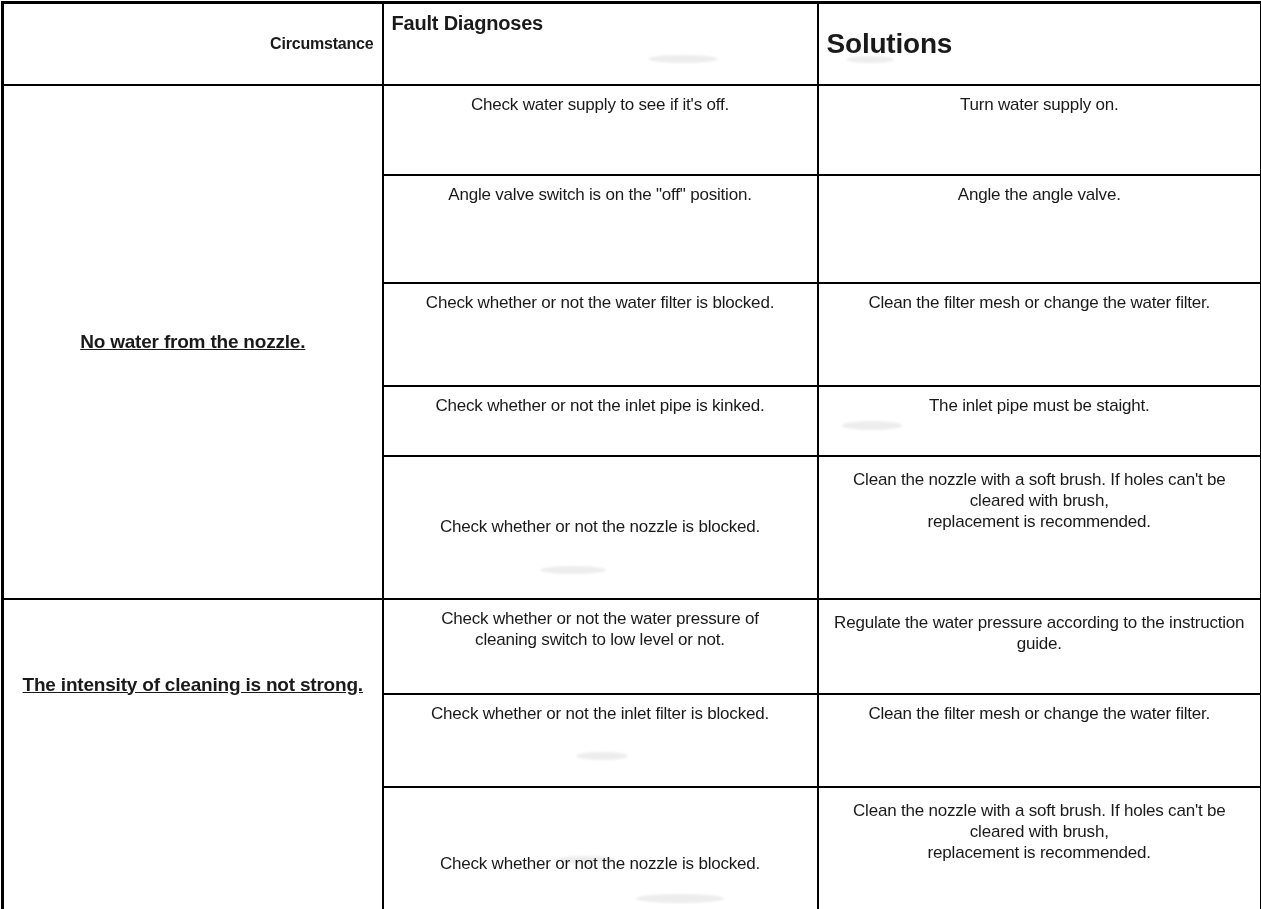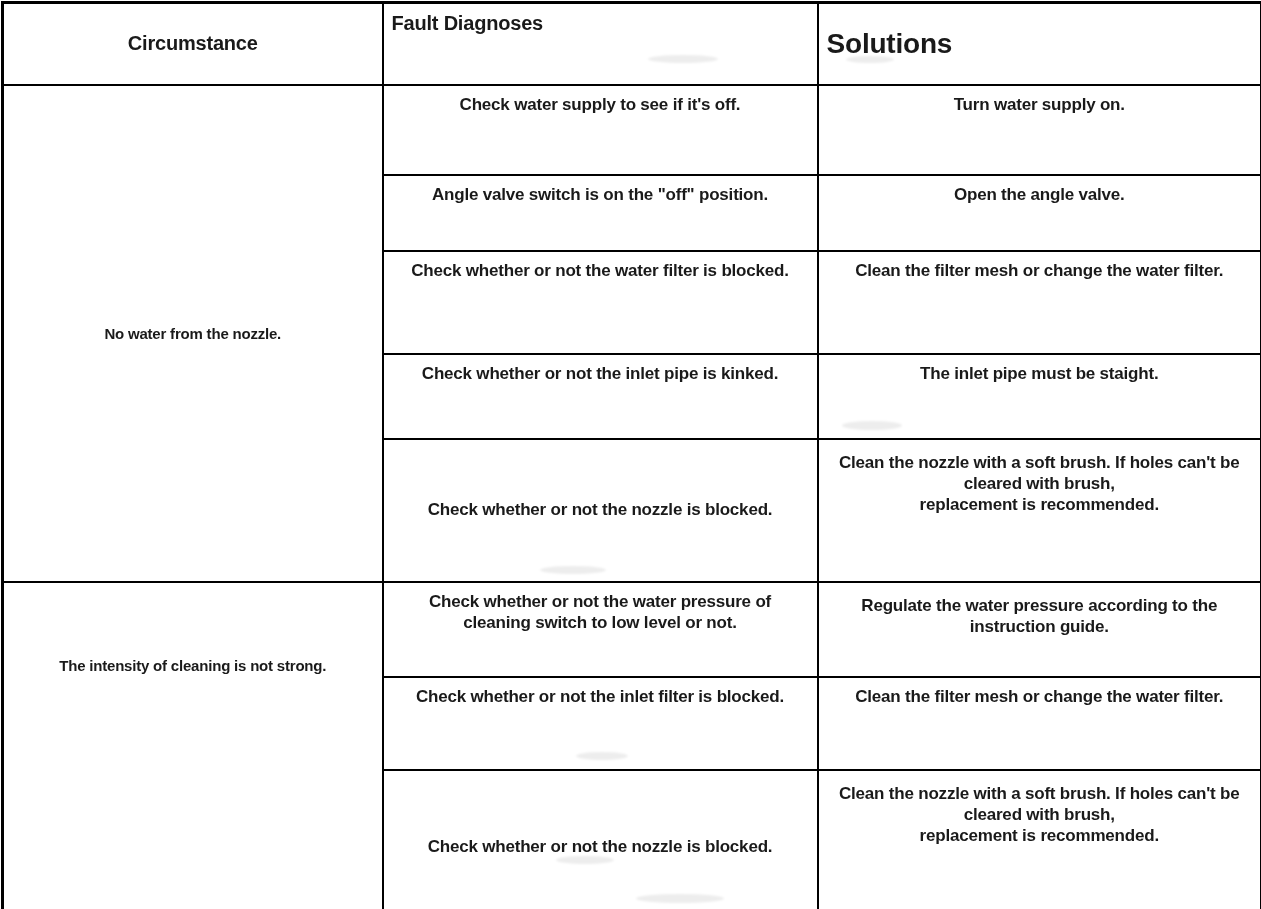--- a/index.html
+++ b/index.html
@@ -26,61 +26,62 @@
   }
   table.trouble th,
   table.trouble td {
     border: 2px solid #000;
     padding: 8px;
     letter-spacing: -0.2px;
   }
   
   th.h-circ {
     height: 82px;
-    text-align: center;
+    text-align: right;
     vertical-align: middle;
     padding-left: 38px;
-    font-size: 20px;
+    font-size: 16px;
     font-weight: 700;
   }
   th.h-fault {
     text-align: left;
     vertical-align: top;
     padding: 10px 0 0 36px;
     font-size: 20px;
     font-weight: 700;
   }
   th.h-sol {
     text-align: left;
     vertical-align: middle;
     padding-left: 94px;
     font-size: 28px;
     font-weight: 700;
   }
   
   td.circ-cell {
     text-align: center;
     vertical-align: middle;
-    font-size: 15px;
+    font-size: 19px;
     font-weight: 700;
     padding: 0 12px;
+    text-decoration: underline;
   }
   td.circ-cell.circ-top {
     vertical-align: top;
     padding-top: 74px;
     text-align: center;
   }
   
   td.fault-cell,
   td.sol-cell {
     text-align: center;
     vertical-align: top;
     padding: 18px 20px 6px 20px;
     font-size: 17px;
-    font-weight: 700;
+    font-weight: 400;
     line-height: 1.25;
     white-space: pre-line;
   }
   td.v-mid {
     vertical-align: middle;
     padding-top: 0;
     padding-bottom: 0;
   }
   td.sol-cell.sol-tight {
     padding-top: 12px;
@@ -123,29 +124,29 @@
         <th class="h-sol">Solutions</th>
       </tr>
     </thead>
     <tbody id="table-body">
 
     <tr style="height: 90px;">
           <td class="circ-cell" rowspan="5">No water from the nozzle.</td>
           <td class="fault-cell">Check water supply to see if it's off.</td>
           <td class="sol-cell">Turn water supply on.</td>
         </tr>
-        <tr style="height: 76px;">
+        <tr style="height: 108px;">
           <td class="fault-cell">Angle valve switch is on the "off" position.</td>
-          <td class="sol-cell">Open the angle valve.</td>
+          <td class="sol-cell">Angle the angle valve.</td>
         </tr>
         <tr style="height: 103px;">
           <td class="fault-cell">Check whether or not the water filter is blocked.</td>
           <td class="sol-cell">Clean the filter mesh or change the water filter.</td>
         </tr>
-        <tr style="height: 85px; margin-top: 8px;">
+        <tr style="height: 70px; margin-top: 8px;">
           <td class="fault-cell">Check whether or not the inlet pipe is kinked.</td>
           <td class="sol-cell">The inlet pipe must be staight.</td>
         </tr>
         <tr style="height: 143px;">
           <td class="fault-cell v-mid">Check whether or not the nozzle is blocked.</td>
           <td class="sol-cell sol-tight">Clean the nozzle with a soft brush. If holes can't be cleared with brush,
 replacement is recommended.</td>
         </tr>
         <tr style="height: 95px;">
           <td class="circ-cell circ-top" rowspan="3">The intensity of cleaning is not strong.</td>

